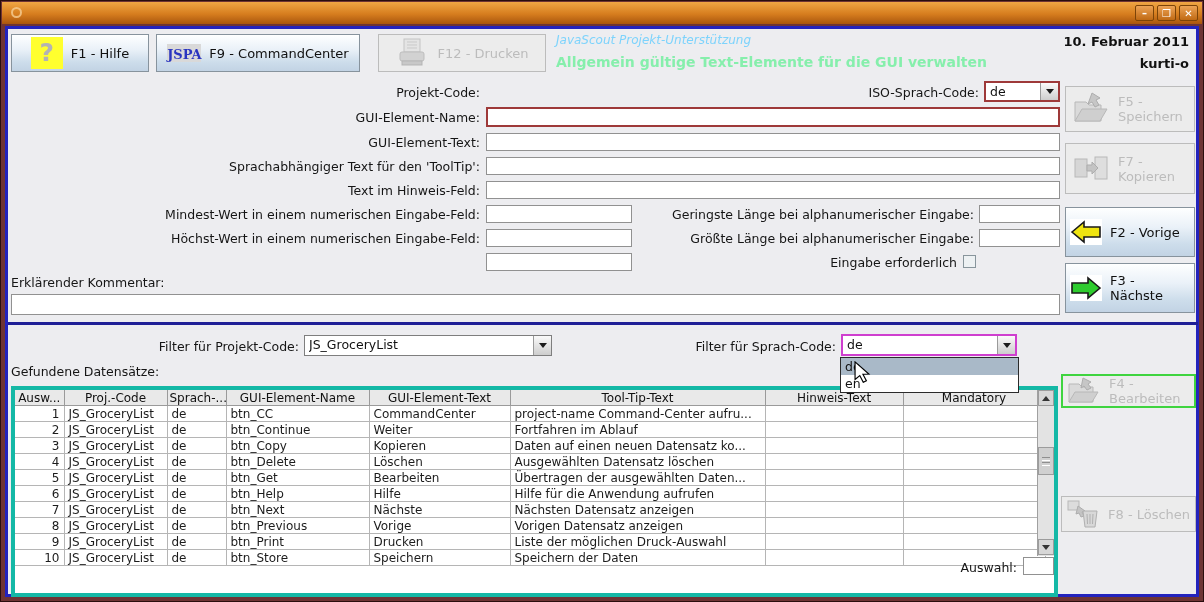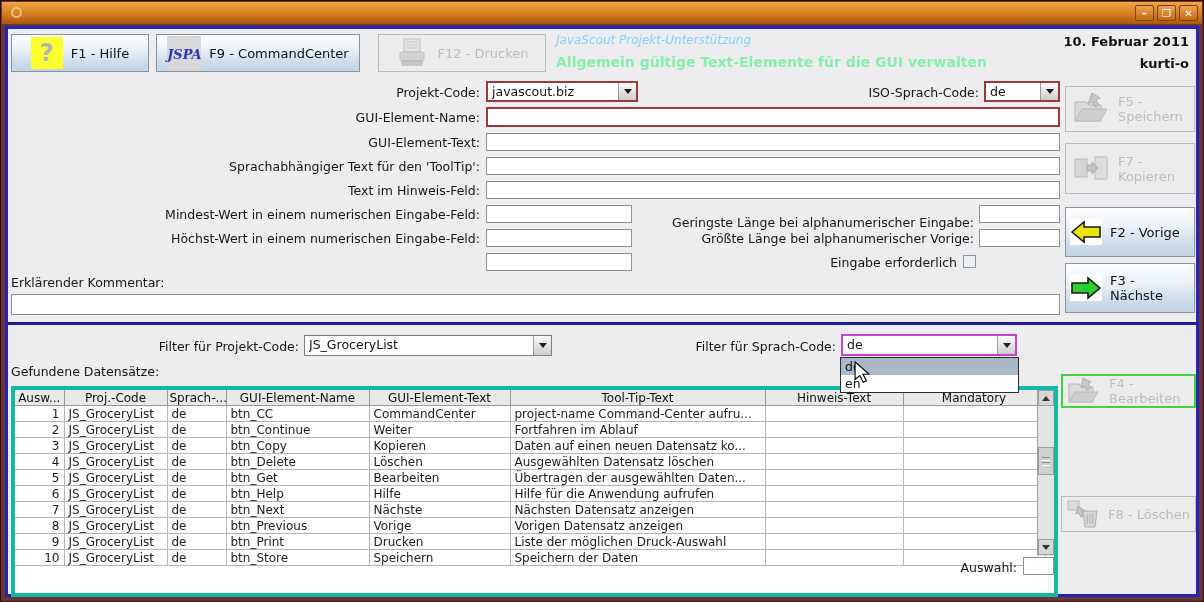--- a/index.html
+++ b/index.html
@@ -58,21 +58,21 @@
     border:1px solid #87939d; box-sizing:border-box; font-size:13px; color:#101010;
     box-shadow:inset 0 1px 0 #fff;
   }
   .btn.disabled {
     background:#ececec; border:1px solid #bcbcbc; color:#bcbcbc; box-shadow:none;
   }
   .btn.green-outline { border:2px solid #3fd43f; }
   .btn .ic { flex:0 0 auto; display:flex; align-items:center; justify-content:center; }
   
   .help-ic { width:32px; height:32px; background:#ffff2e; color:#b3b3b3; font-size:25px; font-weight:bold; text-align:center; line-height:32px; }
-  .cc-ic { width:34px; height:34px; background:#d9d9d9; font-family:"DejaVu Serif","Liberation Serif",serif; font-style:italic; font-weight:bold; color:#2a35c0; font-size:13px; line-height:15px; text-align:center; padding-top:2px; box-sizing:border-box; }
+  .cc-ic { width:34px; height:18px; background:#d9d9d9; font-family:"DejaVu Serif","Liberation Serif",serif; font-weight:bold; color:#2a35c0; font-size:13px; line-height:15px; text-align:center; padding-top:2px; box-sizing:border-box; }
   
   #table-wrap { position:absolute; left:10px; top:385px; width:1047px; height:211px; border:4px solid #14b8a6; background:#fff; box-sizing:border-box; overflow:hidden; }
   table.results { border-collapse:collapse; table-layout:fixed; width:1030px; }
   table.results th {
     background:#e9e9e9; font-size:12px; font-weight:normal; color:#111; height:15px;
     border-right:1px solid #9a9a9a; border-bottom:1px solid #9a9a9a;
     overflow:hidden; white-space:nowrap; padding:0 2px;
   }
   table.results td {
     font-size:12px; color:#1c1c1c; height:15px; padding:0 4px;
@@ -141,26 +141,20 @@
     </span>
     <span>F12 - Drucken</span>
   </div>
 
   <div class="app-title">JavaScout Projekt-Unterstützung</div>
   <div class="page-title">Allgemein gültige Text-Elemente für die GUI verwalten</div>
   <div class="date-txt">10. Februar 2011</div>
   <div class="user-txt">kurti-o</div>
 
   <div class="lbl r" style="right:723px;top:84px;">Projekt-Code:</div>
-  <div class="combo red" style="left:485px;top:80px;width:152px;height:21px;">
-    <span class="val">javascout.biz</span>
-    <span class="cbtn">
-        <span class="tri-down"></span>
-      </span>
-  </div>
   <div class="lbl r" style="right:224px;top:84px;">ISO-Sprach-Code:</div>
   <div class="combo red" style="left:983px;top:80px;width:76px;height:21px;">
     <span class="val">de</span>
     <span class="cbtn">
         <span class="tri-down"></span>
       </span>
   </div>
 
   <div class="lbl r" style="right:723px;top:109px;">GUI-Element-Name:</div>
   <div class="tf red" style="left:485px;top:106px;width:574px;height:20px;"></div>
@@ -169,26 +163,26 @@
   <div class="tf" style="left:485px;top:132px;width:574px;height:18px;"></div>
 
   <div class="lbl r" style="right:723px;top:158px;">Sprachabhängiger Text für den 'ToolTip':</div>
   <div class="tf" style="left:485px;top:156px;width:574px;height:18px;"></div>
 
   <div class="lbl r" style="right:723px;top:182px;">Text im Hinweis-Feld:</div>
   <div class="tf" style="left:485px;top:180px;width:574px;height:18px;"></div>
 
   <div class="lbl r" style="right:723px;top:206px;">Mindest-Wert in einem numerischen Eingabe-Feld:</div>
   <div class="tf" style="left:485px;top:204px;width:146px;height:18px;"></div>
-  <div class="lbl r" style="right:229px;top:214px;">Geringste Länge bei alphanumerischer Eingabe:</div>
+  <div class="lbl r" style="right:229px;top:206px;">Geringste Länge bei alphanumerischer Eingabe:</div>
   <div class="tf" style="left:978px;top:204px;width:81px;height:18px;"></div>
 
   <div class="lbl r" style="right:723px;top:230px;">Höchst-Wert in einem numerischen Eingabe-Feld:</div>
   <div class="tf" style="left:485px;top:228px;width:146px;height:18px;"></div>
-  <div class="lbl r" style="right:229px;top:230px;">Größte Länge bei alphanumerischer Vorige:</div>
+  <div class="lbl r" style="right:229px;top:230px;">Größte Länge bei alphanumerischer Eingabe:</div>
   <div class="tf" style="left:978px;top:228px;width:81px;height:18px;"></div>
 
   <div class="tf" style="left:485px;top:252px;width:146px;height:18px;"></div>
   <div class="lbl r" style="right:246px;top:254px;">Eingabe erforderlich</div>
   <div class="cb" style="left:962px;top:254px;"></div>
 
   <div class="lbl" style="left:10px;top:274px;">Erklärender Kommentar:</div>
   <div class="tf" style="left:10px;top:293px;width:1049px;height:21px;"></div>
 
   <div class="btn disabled" style="left:1064px;top:85px;width:130px;height:46px;justify-content:flex-start;padding:0 6px;">

